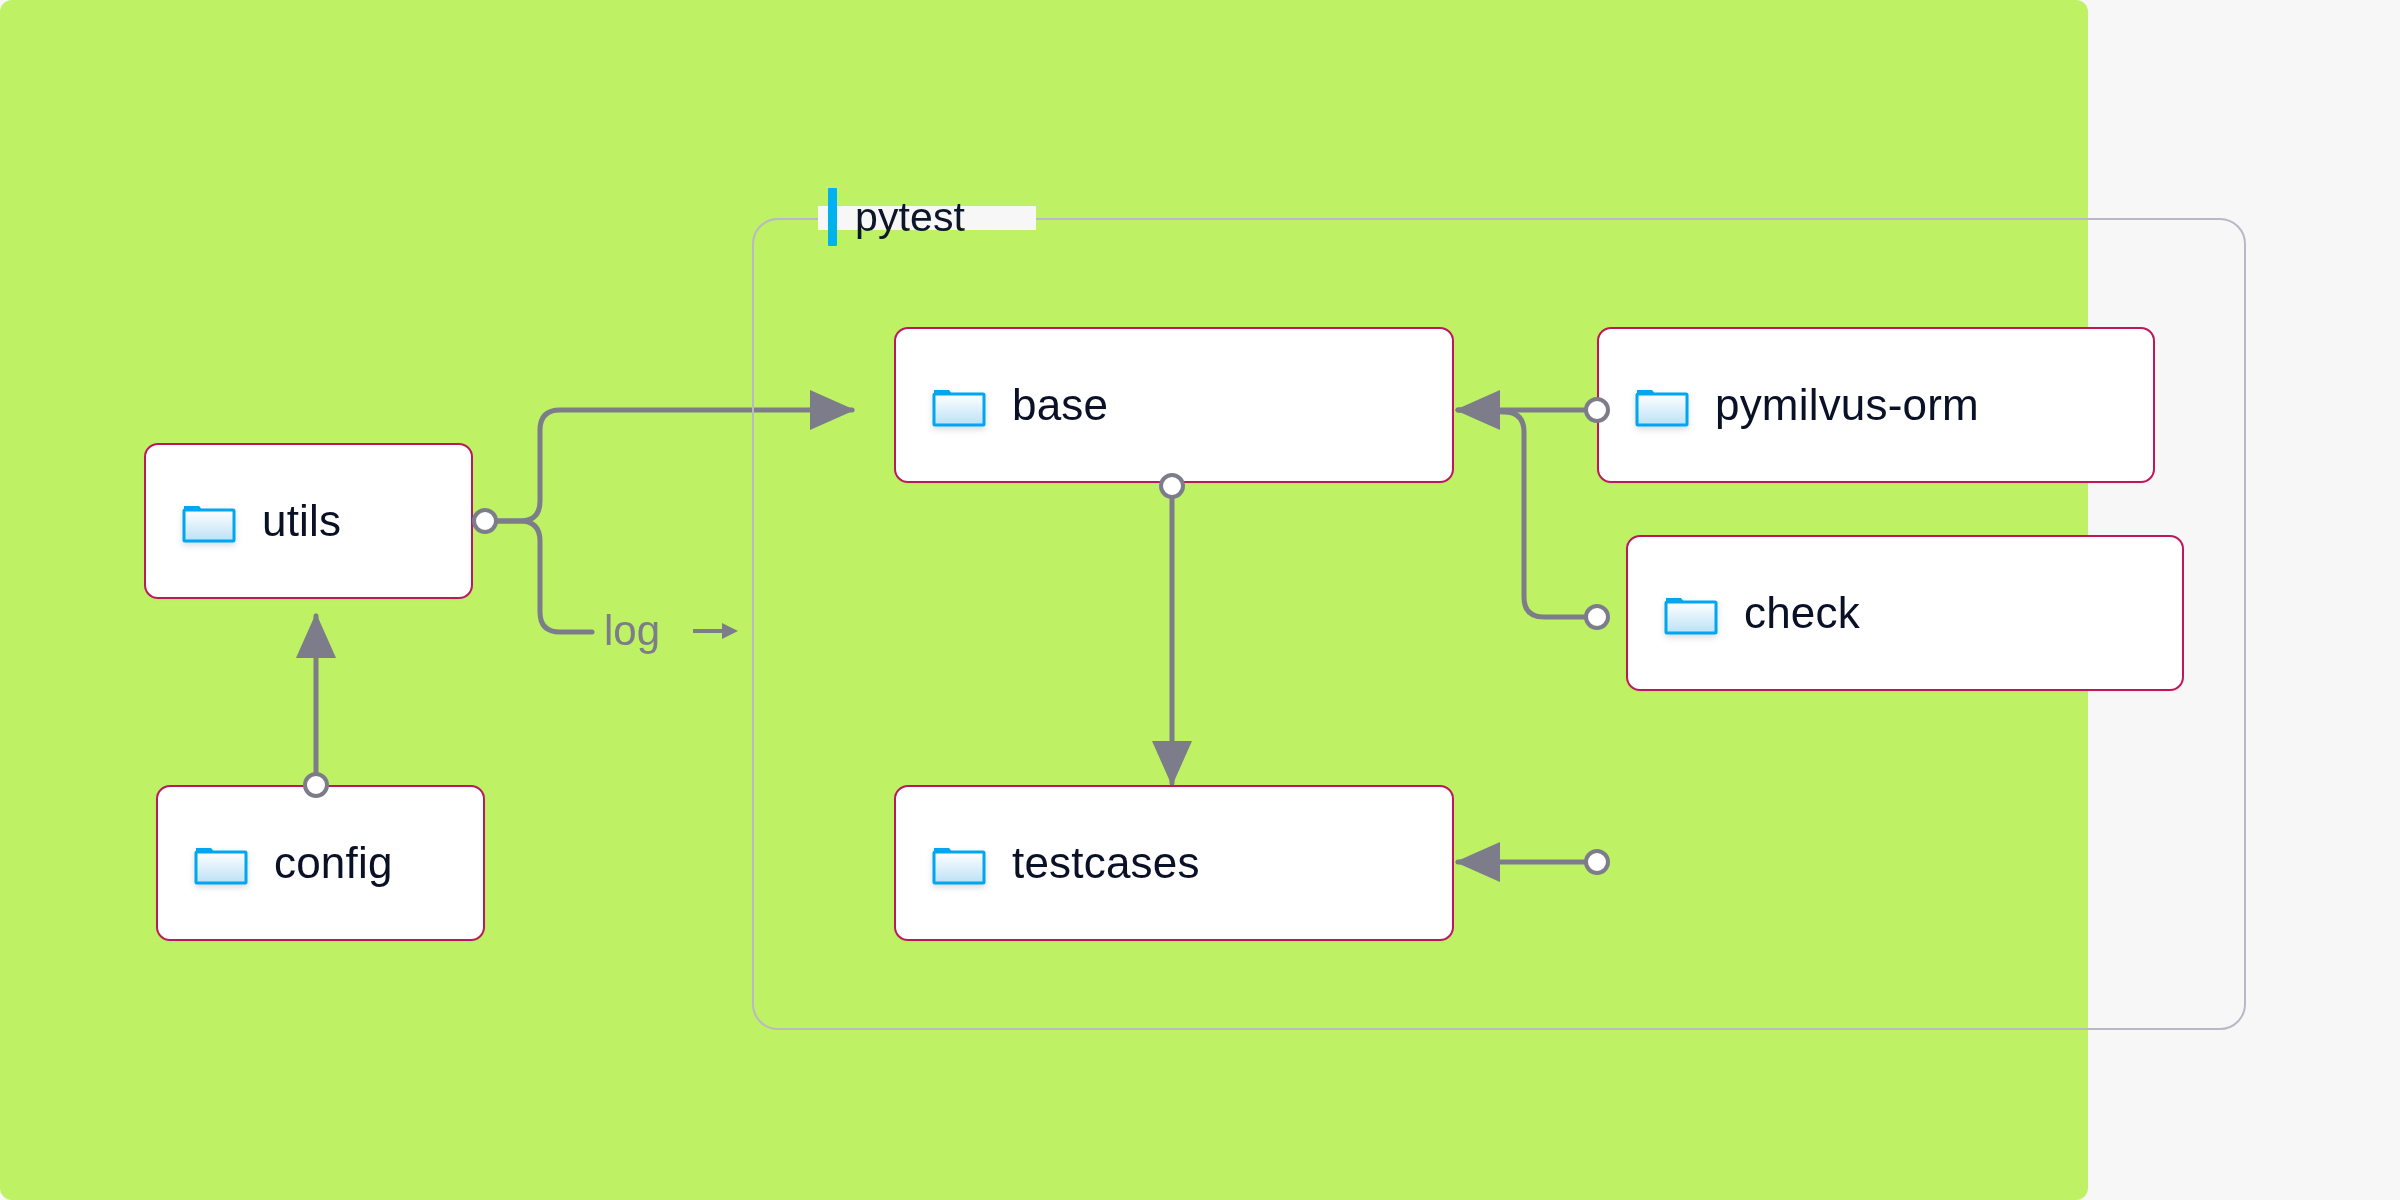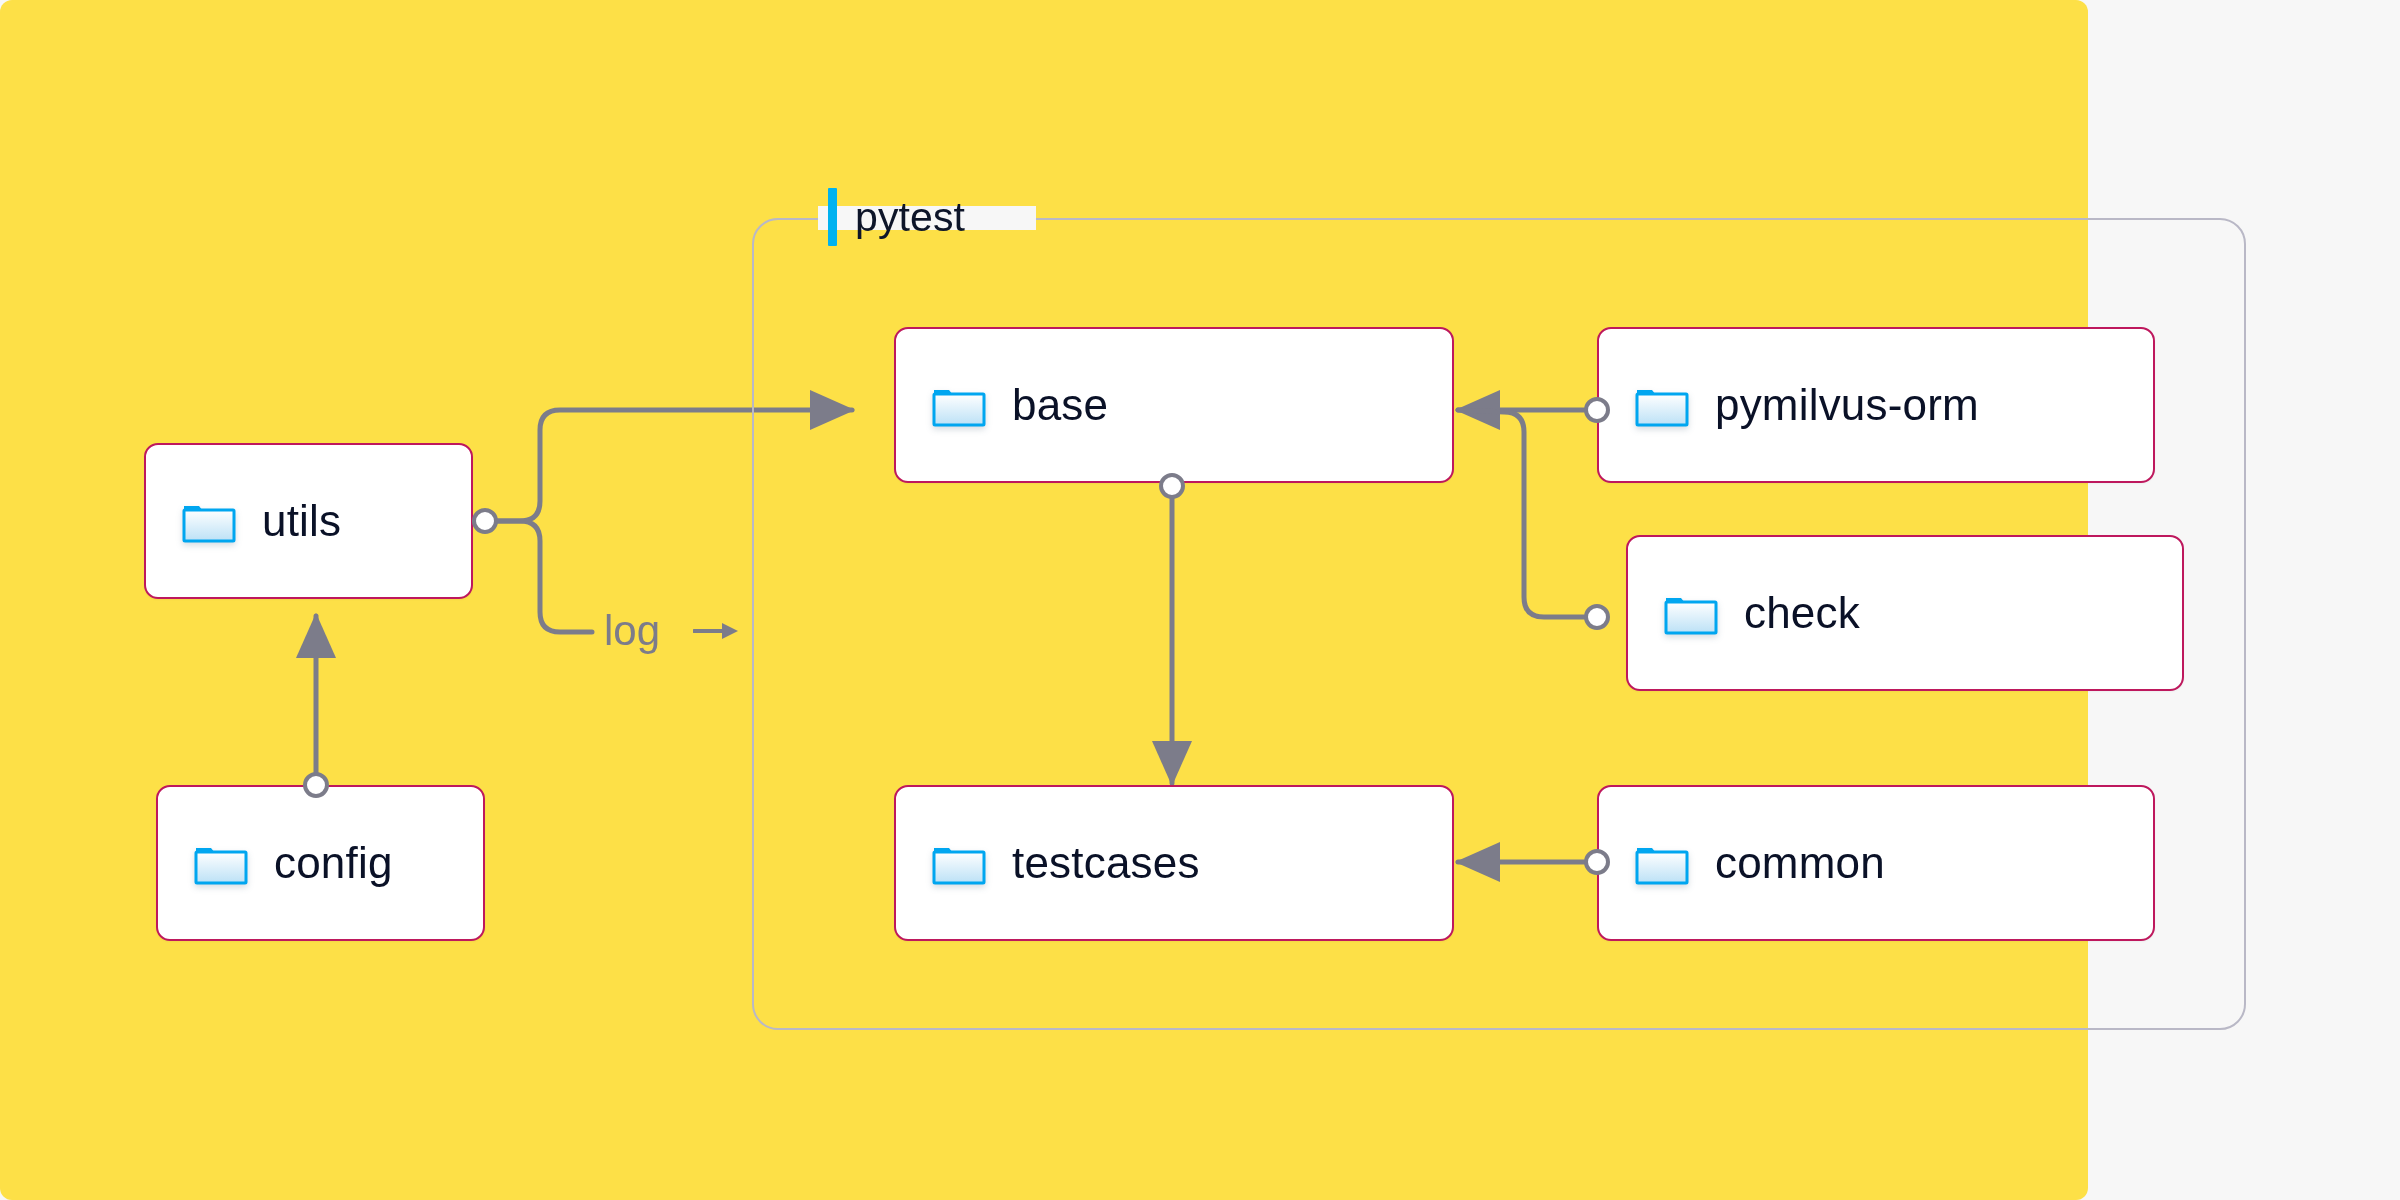--- a/index.html
+++ b/index.html
@@ -12,21 +12,21 @@
     height: 1200px;
     background: #f7f7f7;
     font-family: "Liberation Sans", sans-serif;
     overflow: hidden;
   }
 
   #canvas {
     position: relative;
     width: 2088px;
     height: 1200px;
-    background: #fde047;
+    background: #bef264;
     border-radius: 12px;
   }
 
   
   #wires {
     position: absolute;
     left: 0;
     top: 0;
     width: 2400px;
     height: 1200px;
@@ -250,24 +250,15 @@
     <div class="node-inner">
       <svg class="folder-icon" viewBox="0 0 54 44" xmlns="http://www.w3.org/2000/svg">
         <path d="M2 7 h15 l4 5 h31 v3 H2 z" fill="#00a6f0"></path>
         <rect x="2" y="11" width="50" height="31" rx="1" fill="url(#folderGrad)" stroke="#00a6f0" stroke-width="3"></rect>
       </svg>
       <div class="node-label">check</div>
     </div>
   </div>
   <div class="port" style="left:1584px; top:604px;"></div>
 
-  <div class="node" style="left:1597px; top:785px; width:558px; height:156px;">
-    <div class="node-inner">
-      <svg class="folder-icon" viewBox="0 0 54 44" xmlns="http://www.w3.org/2000/svg">
-        <path d="M2 7 h15 l4 5 h31 v3 H2 z" fill="#00a6f0"></path>
-        <rect x="2" y="11" width="50" height="31" rx="1" fill="url(#folderGrad)" stroke="#00a6f0" stroke-width="3"></rect>
-      </svg>
-      <div class="node-label">common</div>
-    </div>
-  </div>
   <div class="port" style="left:1584px; top:849px;"></div>
 
 </div>
 
 </body></html>

